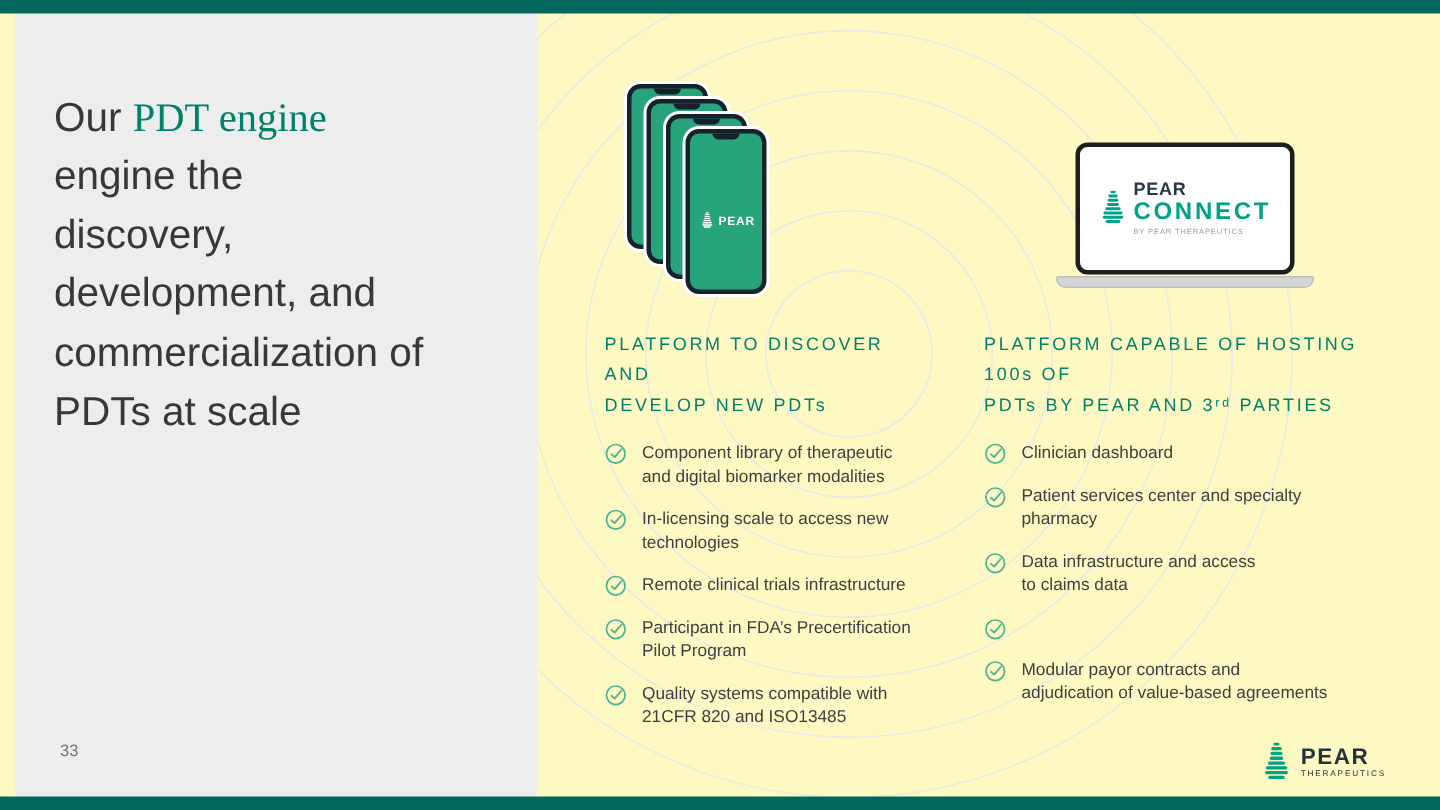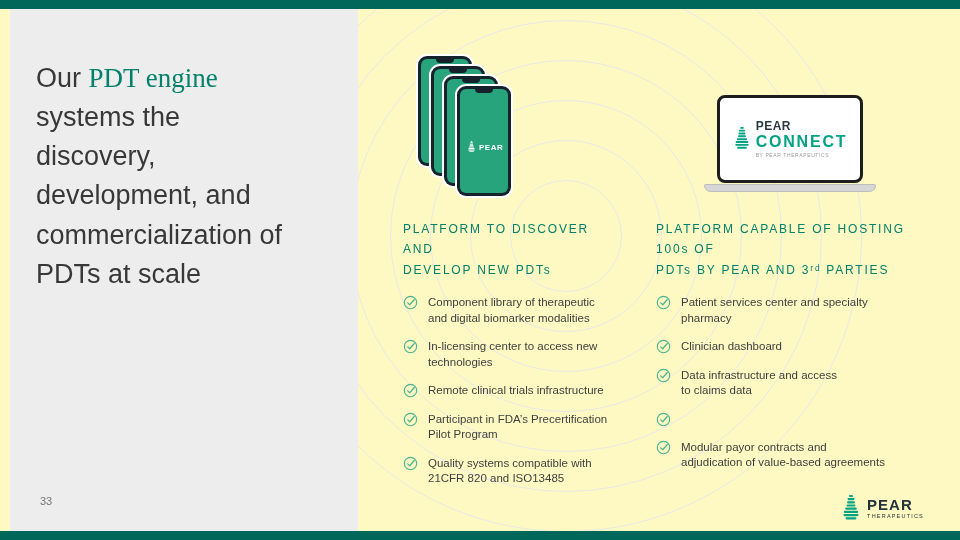--- a/index.html
+++ b/index.html
@@ -96,21 +96,21 @@
     <div class="circle" style="left:430px;top:100px;width:270px;height:270px;"></div>
     <div class="circle" style="left:390px;top:60px;width:350px;height:350px;"></div>
     <div class="circle" style="left:350px;top:20px;width:430px;height:430px;"></div>
     <div class="circle" style="left:310px;top:-20px;width:510px;height:510px;"></div>
     <div class="circle" style="left:270px;top:-60px;width:590px;height:590px;"></div>
   </div>
 
   <aside class="left-panel">
     <h1 class="title">
       <span>Our </span><span class="hl">PDT engine</span>
-      <span class="tline">systems the</span>
+      <span class="tline">engine the</span>
       <span class="tline">discovery,</span>
       <span class="tline">development, and</span>
       <span class="tline">commercialization of</span>
       <span class="tline">PDTs at scale</span>
     </h1>
     <div class="page-number">33</div>
   </aside>
 
   <div class="phones">
     <div class="phone p1">
@@ -165,21 +165,21 @@
         <svg class="check">
             <use href="#checkShape"></use>
           </svg>
         <span class="item-text">Component library of therapeutic
 and digital biomarker modalities</span>
       </li>
       <li class="item">
         <svg class="check">
             <use href="#checkShape"></use>
           </svg>
-        <span class="item-text">In-licensing center to access new
+        <span class="item-text">In-licensing scale to access new
 technologies</span>
       </li>
       <li class="item">
         <svg class="check">
             <use href="#checkShape"></use>
           </svg>
         <span class="item-text">Remote clinical trials infrastructure</span>
       </li>
       <li class="item">
         <svg class="check">
@@ -199,28 +199,28 @@
   </section>
 
   <section class="col col2">
     <h2 class="col-header">PLATFORM CAPABLE OF HOSTING 100s OF
 PDTs BY PEAR AND 3ʳᵈ PARTIES</h2>
     <ul class="items">
       <li class="item">
         <svg class="check">
             <use href="#checkShape"></use>
           </svg>
+        <span class="item-text">Clinician dashboard</span>
+      </li>
+      <li class="item">
+        <svg class="check">
+            <use href="#checkShape"></use>
+          </svg>
         <span class="item-text">Patient services center and specialty
 pharmacy</span>
-      </li>
-      <li class="item">
-        <svg class="check">
-            <use href="#checkShape"></use>
-          </svg>
-        <span class="item-text">Clinician dashboard</span>
       </li>
       <li class="item">
         <svg class="check">
             <use href="#checkShape"></use>
           </svg>
         <span class="item-text">Data infrastructure and access
 to claims data</span>
       </li>
       <li class="item">
         <svg class="check">

